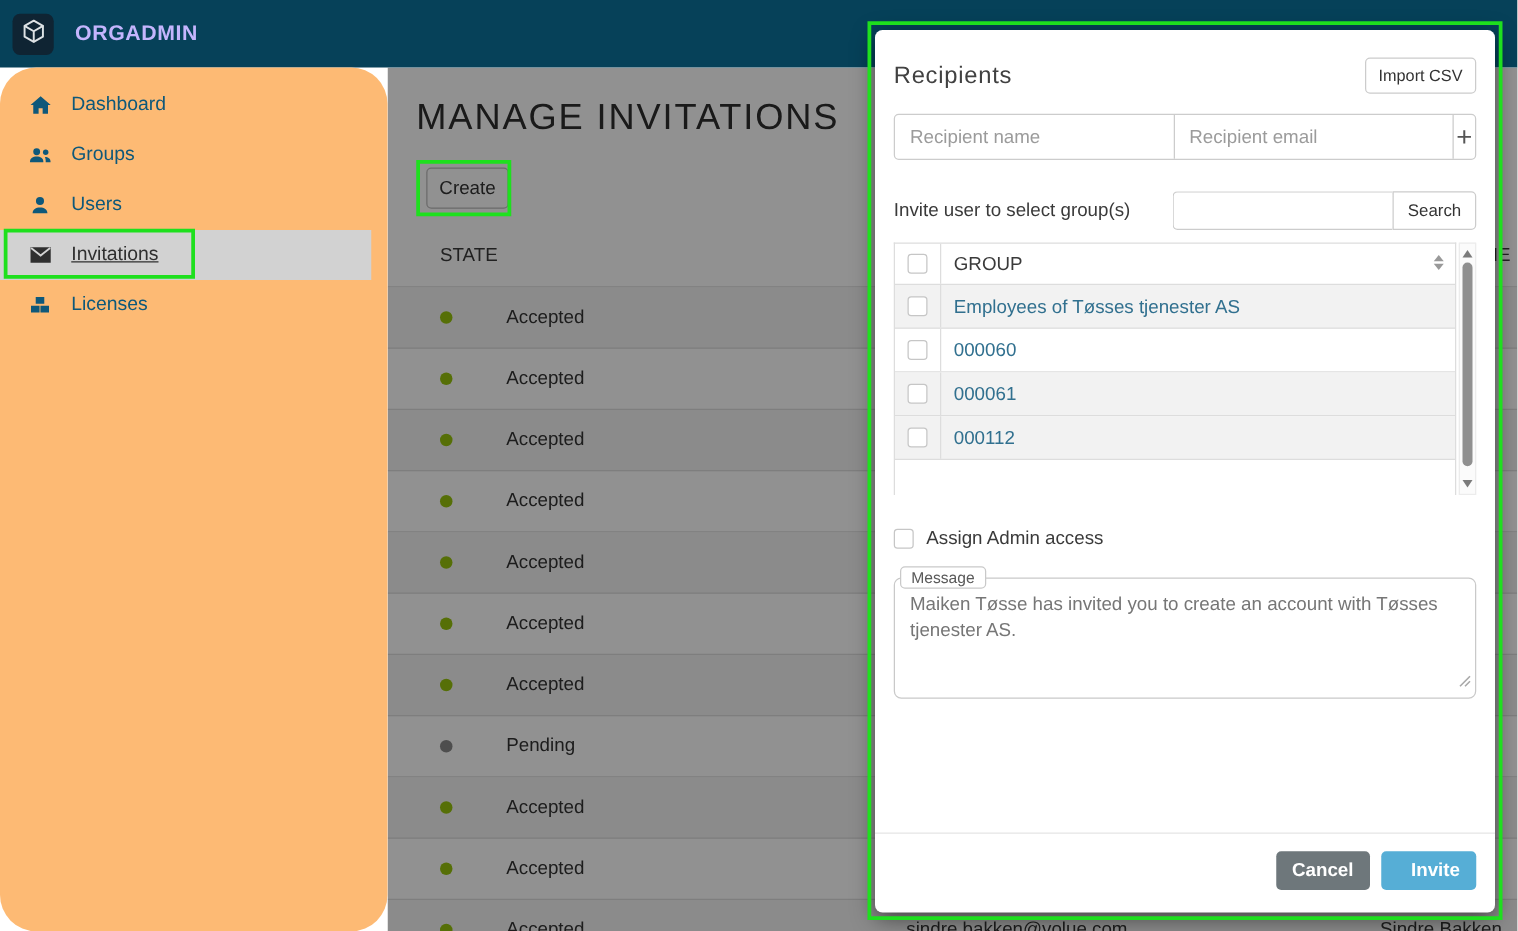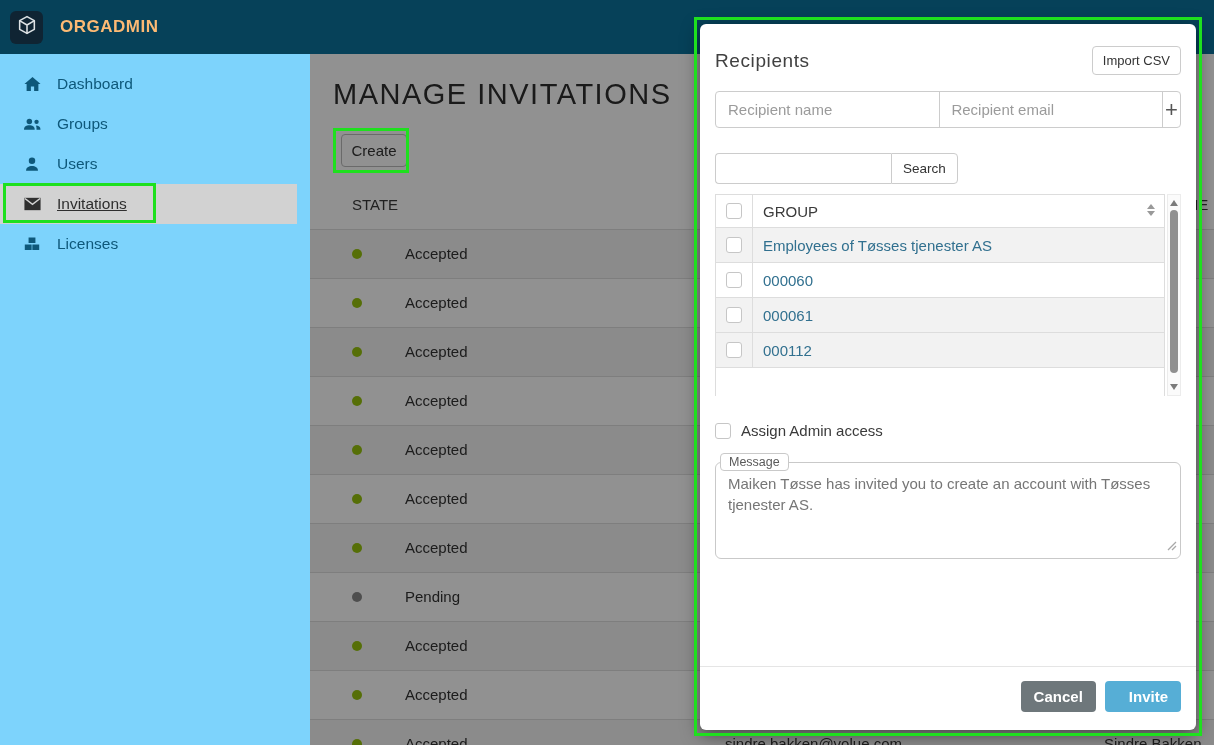--- a/index.html
+++ b/index.html
@@ -3,24 +3,24 @@
 <meta charset="utf-8">
 <style>
   * { margin:0; padding:0; box-sizing:border-box; }
   html,body { width:1214px; height:745px; overflow:hidden; }
   body { font-family:"Liberation Sans","DejaVu Sans",sans-serif; background:#fff; }
   .screen { position:relative; width:1214px; height:745px; overflow:hidden; background:#fff; }
 
   
   .topbar { position:absolute; left:0; top:0; width:1214px; height:54px; background:var(--topbar-bg); display:flex; align-items:center; z-index:2; }
   .logo { width:33px; height:33px; margin-left:10px; background:var(--logo-bg); border-radius:6px; display:flex; align-items:center; justify-content:center; }
-  .topbar-title { color:#fdba74; font-size:17px; font-weight:bold; letter-spacing:.5px; margin-left:17px; }
-
-  
-  .sidebar { position:absolute; left:0; top:54px; width:310px; height:691px; background:#7dd3fc; padding-top:10px; z-index:2; }
+  .topbar-title { color:#c4b5fd; font-size:17px; font-weight:bold; letter-spacing:.5px; margin-left:17px; }
+
+  
+  .sidebar { position:absolute; left:0; top:54px; width:310px; height:691px; background:#fdba74; padding-top:10px; z-index:2;border-radius:29px; }
   .side-item { width:297px; height:40px; display:flex; align-items:center; padding-left:22px; color:var(--sidebar-link); cursor:pointer; }
   .side-item .ic { width:20px; height:20px; display:flex; align-items:center; justify-content:center; }
   .side-item .lbl { margin-left:15px; font-size:15.5px; }
   .side-item.active { background:#d2d2d2; color:#2f2f2f;text-decoration:underline; }
 
   
   .content { position:absolute; left:310px; top:54px; width:904px; height:691px; background:#fff; overflow:hidden; z-index:1; }
   .page-title { position:absolute; left:23px; top:24px; font-size:29px; font-weight:300; letter-spacing:1.5px; color:#2e2e2e; white-space:nowrap; }
   .create-btn { position:absolute; left:31px; top:80px; width:66px; height:33px; background:#fff; border:1px solid #bbb; border-radius:4px; font-size:15px; color:#333; font-family:inherit; }
   .bg-table { position:absolute; left:0; right:0; top:128px; }
@@ -267,20 +267,21 @@
 
       <div class="recip-inputs">
         <input type="text" placeholder="Recipient name" style="">
         <span class="vdiv"></span>
         <input type="text" placeholder="Recipient email" style="">
         <span class="vdiv"></span>
         <button class="plus-btn">+</button>
       </div>
 
       <div class="groups-row">
+        <span class="groups-label">Invite user to select group(s)</span>
         <input class="g-search-input" type="text" style="">
         <button class="g-search-btn">Search</button>
       </div>
 
       <div class="group-wrap">
         <div class="g-table">
           <div class="g-header">
             <span class="g-check">
                 <span class="checkbox"></span>
               </span>

